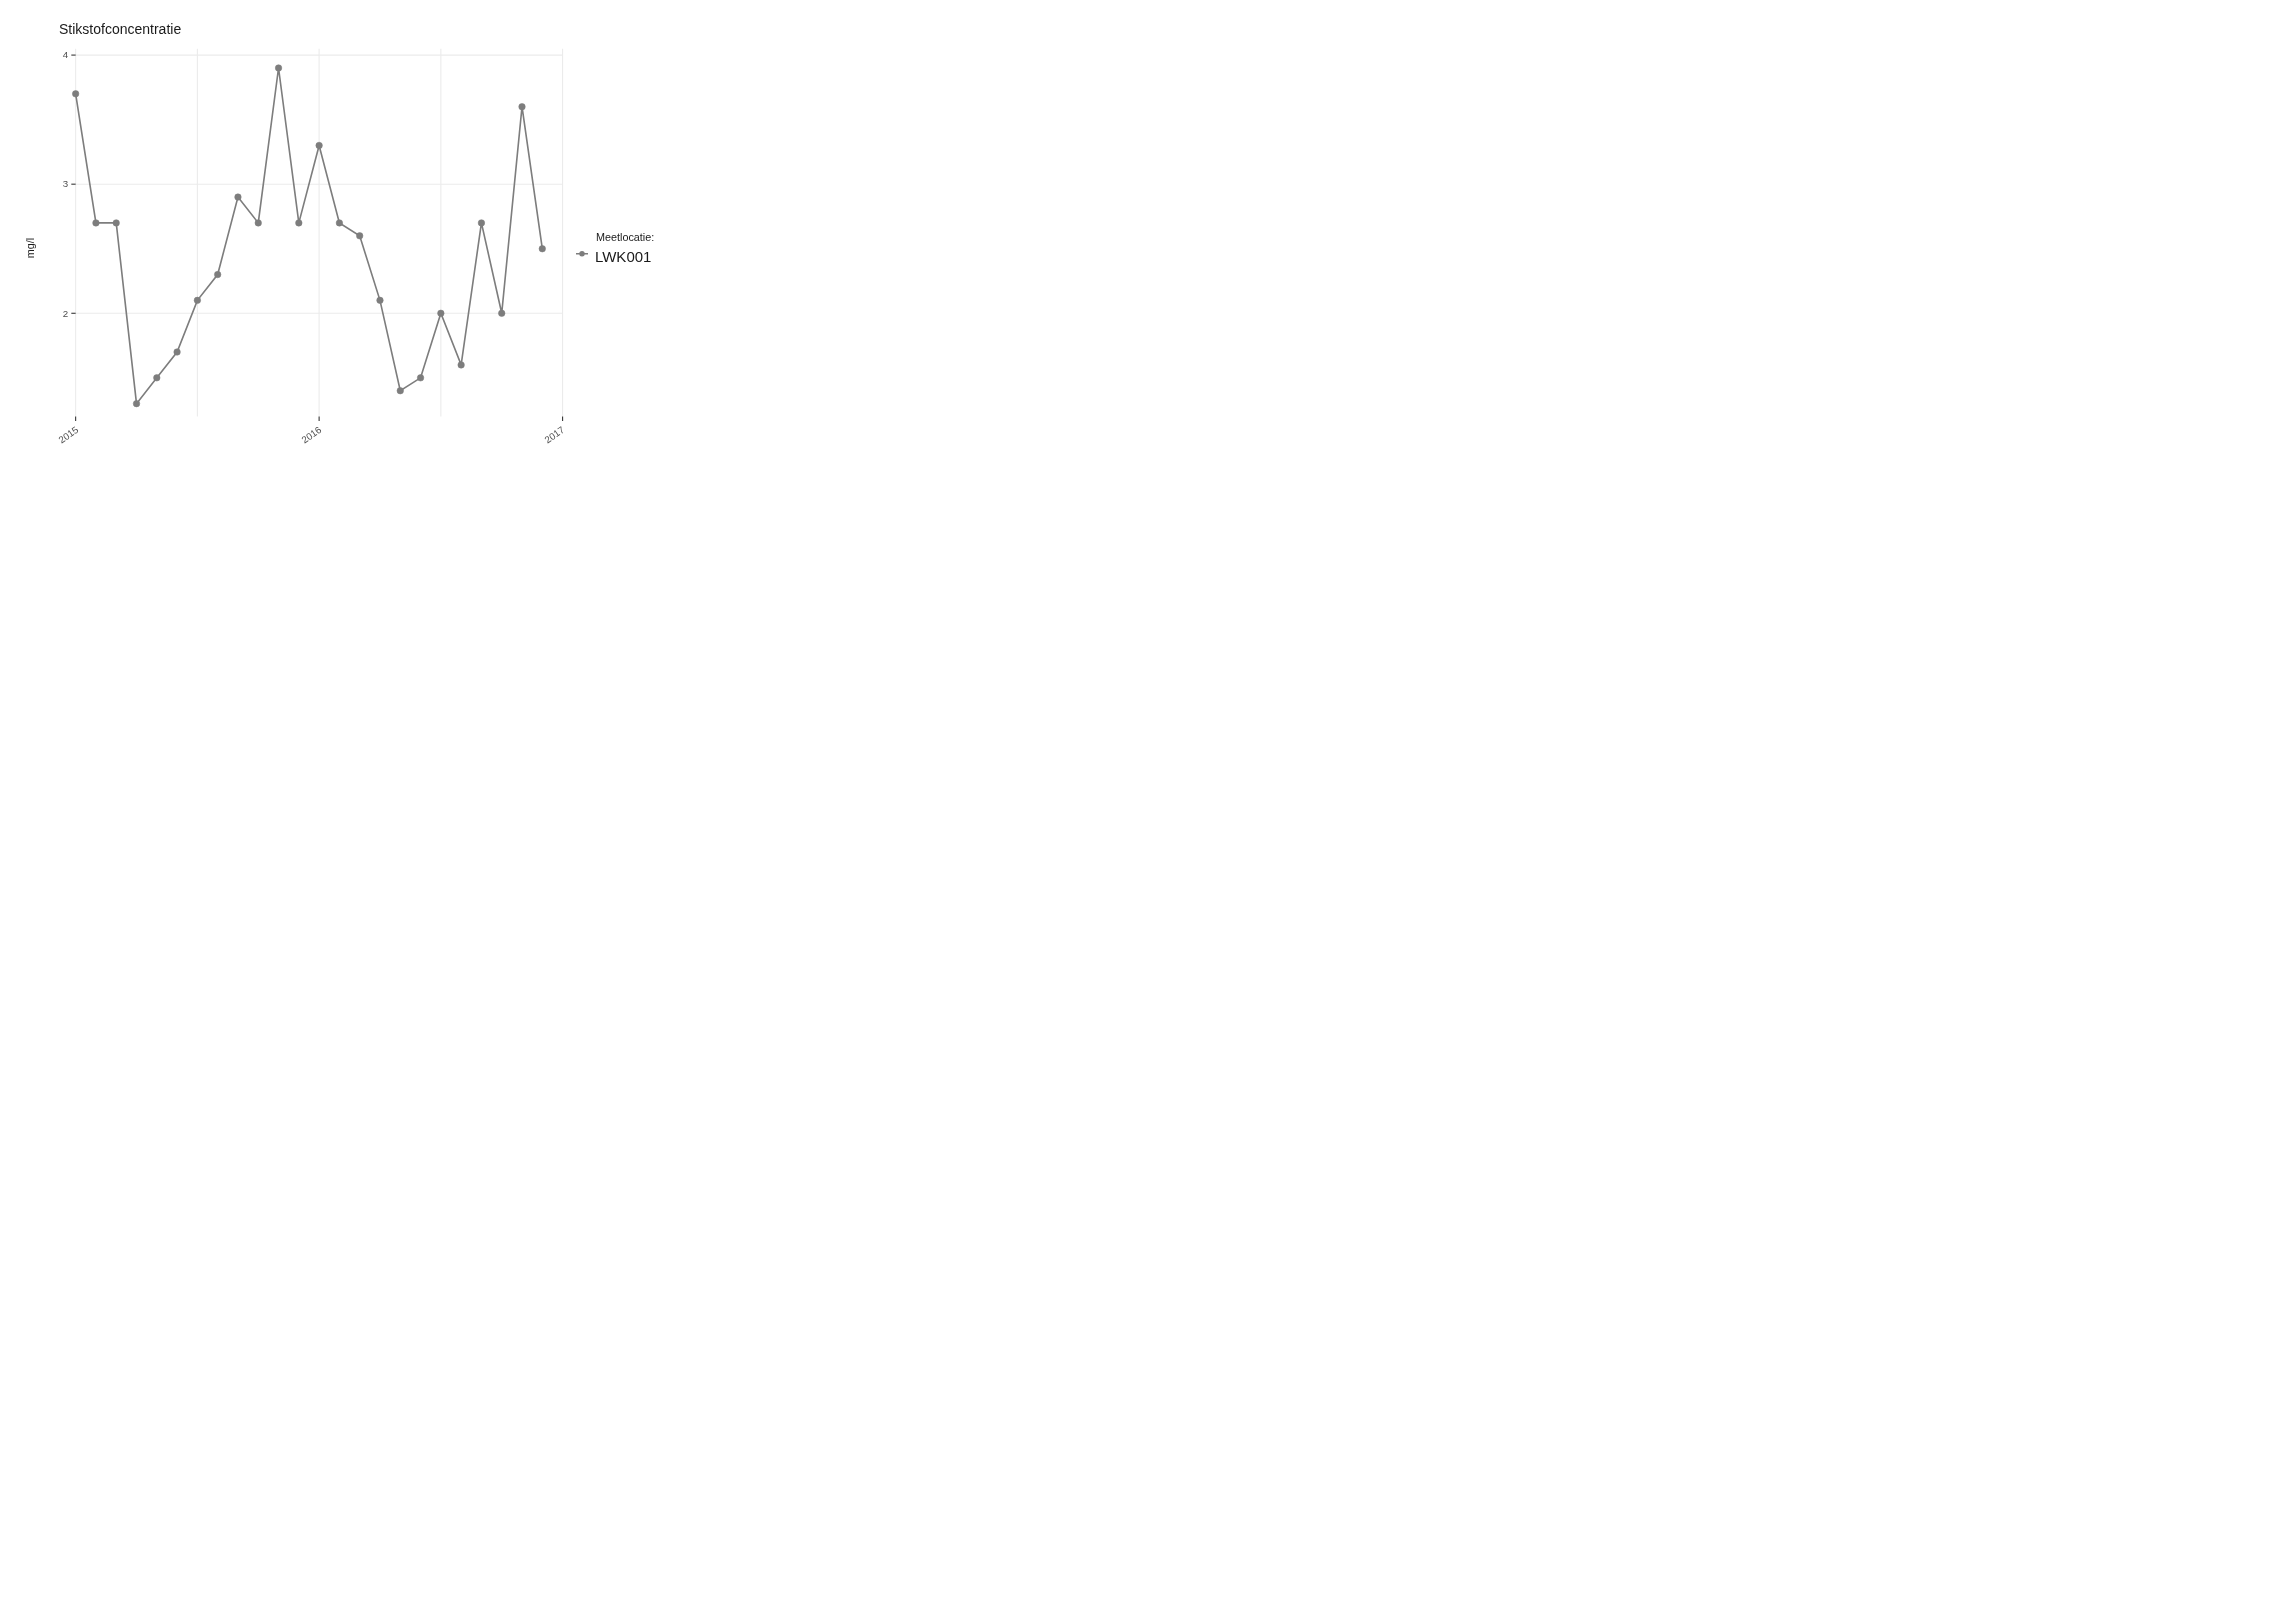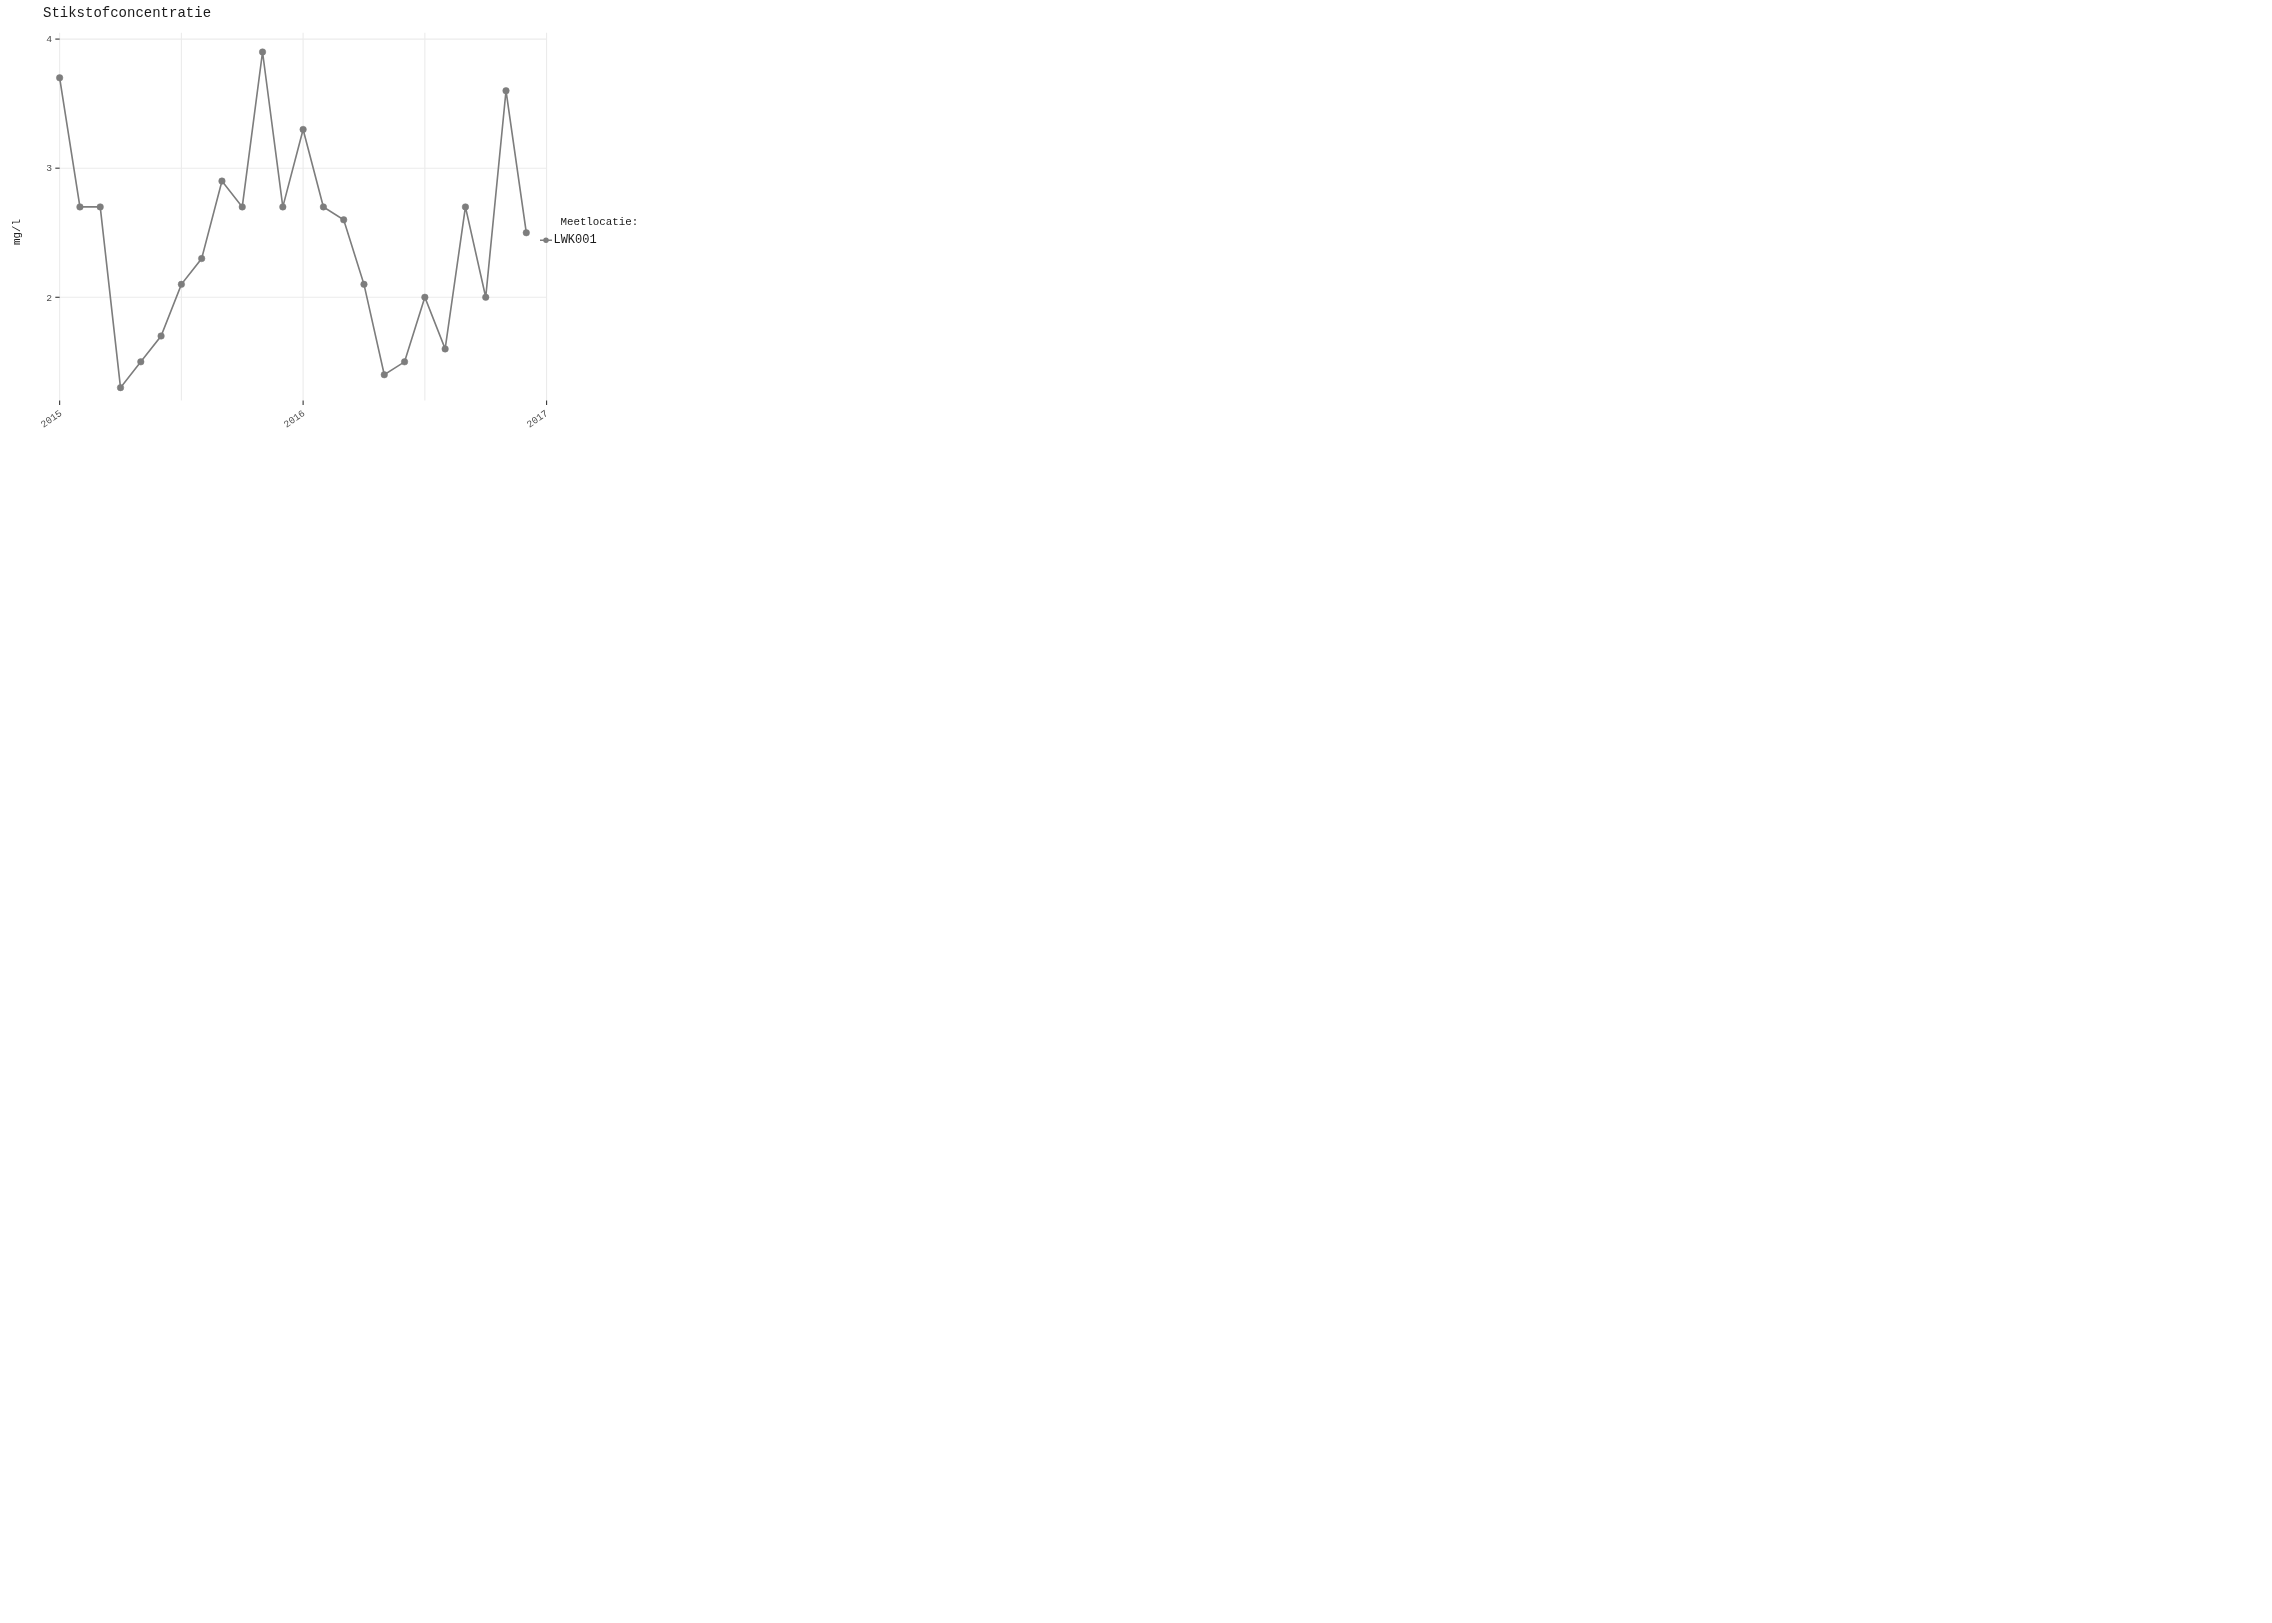--- a/index.html
+++ b/index.html
@@ -6,23 +6,22 @@
     margin: 0;
     padding: 0;
     background: #ffffff;
     font-family: Arial, Helvetica, sans-serif;
     color: #1a1a1a;
   }
   .chart-wrap {
     position: relative;
     width: 649px;
     height: 464px;
-    margin: 0;
+    margin: 16px;
     box-sizing: border-box;
-    font-family: Liberation Mono, monospace;
   }
   .title {
     position: absolute;
     left: 43px;
     top: 5.4px;
     font-size: 14px;
     color: #1a1a1a;
   }
   .ylab {
     position: absolute;
@@ -40,23 +39,22 @@
     transform: translateY(-50%);
     font-size: 10.8px;
     color: #1a1a1a;
   }
   .legend-title {
     margin-bottom: 5.4px;
     padding-left: 20px;
   }
   .legend-item {
     display: flex;
-    align-items: center;
-    gap: 1px;
-    font-size: 12px;
+    gap: 7px;
+    font-size: 15px;
   }
   .legend-swatch {
     width: 12px;
     height: 12px;
     position: relative;
   }
   .legend-swatch svg { display:block; }
 
   .plot-area {
     position: absolute;

